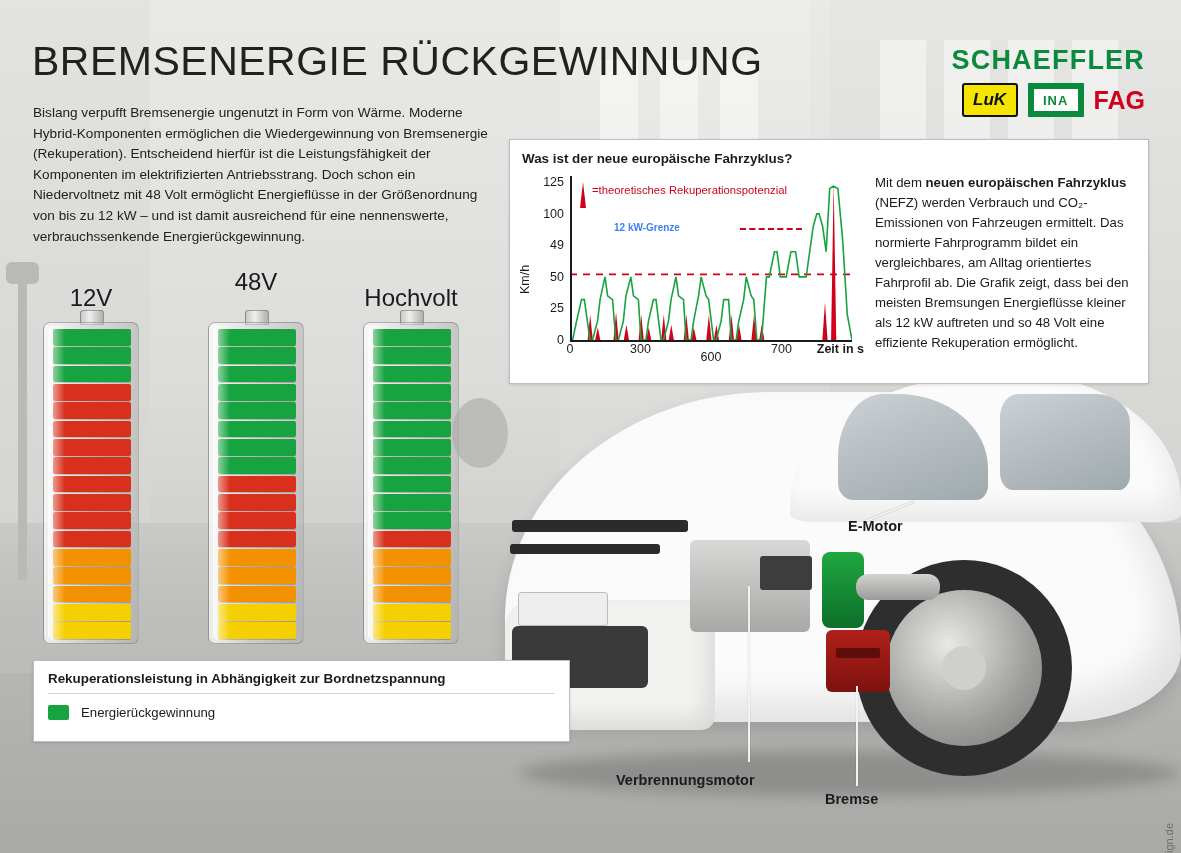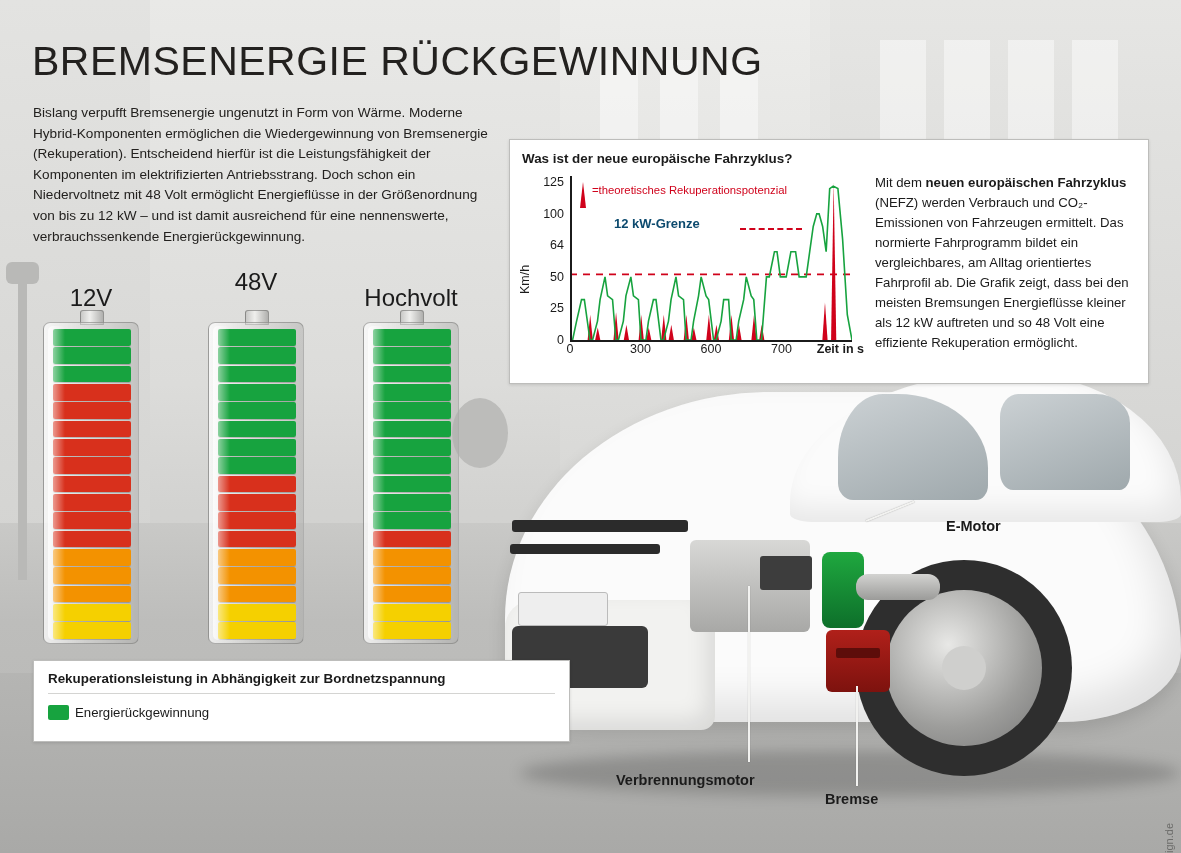--- a/index.html
+++ b/index.html
@@ -74,21 +74,21 @@
   .y-tick{position:absolute;right:4px;font-size:12.5px;color:#1b1b1b;transform:translateY(-50%);}
   .plot-area{position:absolute;left:48px;top:0;width:282px;height:164px;}
   .axis-line{position:absolute;background:#1b1b1b;}
   .x-ticks{position:absolute;left:48px;top:166px;width:282px;height:16px;}
   .x-tick{position:absolute;font-size:12.5px;color:#1b1b1b;transform:translateX(-50%);}
   .x-axis-title{position:absolute;right:-2px;top:166px;font-size:12.5px;font-weight:bold;color:#1b1b1b;}
   .legend-pot{
     position:absolute;left:70px;top:8px;font-size:11.3px;color:#d0021b;white-space:nowrap;
   }
   .legend-limit{
-    position:absolute;left:92px;top:40px;font-size:13px;font-weight:bold;color:#0c4a6e;white-space:nowrap;
+    position:absolute;left:92px;top:46px;font-size:10px;font-weight:bold;color:#3b82f6;white-space:nowrap;
   }
   .limit-dash{position:absolute;left:218px;top:52px;width:62px;height:0;border-top:2px dashed #d0021b;}
   .chart-right{
     width:279px;padding:33px 16px 10px 6px;box-sizing:border-box;
     font-size:13.2px;line-height:20px;color:#1b1b1b;
   }
 
   
   .batt-label{
     position:absolute;font-size:24px;color:#1b1b1b;text-align:center;width:140px;
@@ -113,21 +113,21 @@
 
   
   .legend-panel{
     position:absolute;left:33px;top:660px;width:537px;
     background:#fff;border:1px solid #bdbdbb;box-shadow:0 1px 3px rgba(0,0,0,.12);
     box-sizing:border-box;padding:10px 14px 14px 14px;
   }
   .legend-title{font-size:13.4px;font-weight:bold;color:#1b1b1b;padding-bottom:7px;border-bottom:1px solid #d4d4d2;}
   .legend-text{font-size:13.2px;line-height:19.6px;color:#1b1b1b;margin-top:8px;}
   .legend-items{margin-top:11px;}
-  .legend-row{display:flex;align-items:center;gap:6px;margin-bottom:7px;}
+  .legend-row{display:flex;align-items:center;gap:12px;margin-bottom:7px;}
   .legend-sw{width:21px;height:15px;border-radius:2px;flex:none;}
   .legend-lab{font-size:13.2px;color:#1b1b1b;}
 
   
   .callout{position:absolute;font-size:14.5px;font-weight:bold;color:#1b1b1b;}
   .lead{position:absolute;background:#f2f2f0;box-shadow:0 0 1px rgba(0,0,0,.35);}
 
   
   .car-body{
     position:absolute;background:#fbfbfb;border-radius:40% 46% 18% 14%/70% 80% 22% 18%;
@@ -206,41 +206,49 @@
   <div class="engine-part" style="left:822px;top:552px;width:42px;height:76px;background:linear-gradient(180deg,#1fa83f,#0d6f2a);border-radius:8px;"></div>
   <div class="engine-part" style="left:856px;top:574px;width:84px;height:26px;background:linear-gradient(180deg,#d3d3d1,#9b9b99);border-radius:12px;"></div>
   <div class="engine-part" style="left:826px;top:630px;width:64px;height:62px;background:linear-gradient(180deg,#b0201a,#7d120e);"></div>
   <div class="engine-part" style="left:836px;top:648px;width:44px;height:10px;background:#5d0d0a;border-radius:2px;"></div>
 </div>
 
 <div class="lead" style="left:866px;top:520px;width:52px;height:2px;transform:rotate(-22deg);transform-origin:left center;"></div>
 <div class="lead" style="left:748px;top:586px;width:2px;height:176px;"></div>
 <div class="lead" style="left:856px;top:686px;width:2px;height:100px;"></div>
 
-<div class="callout" style="left:946px;top:518px;">E-Motor</div>
+<div class="callout" style="left:848px;top:518px;">E-Motor</div>
 <div class="callout" style="left:616px;top:772px;">Verbrennungsmotor</div>
 <div class="callout" style="left:825px;top:791px;">Bremse</div>
 
 <div class="title">BREMSENERGIE RÜCKGEWINNUNG</div>
 <div class="intro">Bislang verpufft Bremsenergie ungenutzt in Form von Wärme. Moderne Hybrid-Komponenten ermöglichen die Wiedergewinnung von Bremsenergie (Rekuperation). Entscheidend hierfür ist die Leistungsfähigkeit der Komponenten im elektrifizierten Antriebsstrang. Doch schon ein Niedervoltnetz mit 48 Volt ermöglicht Energieflüsse in der Größenordnung von bis zu 12 kW – und ist damit ausreichend für eine nennenswerte, verbrauchssenkende Energierückgewinnung.</div>
 
 <div class="schaeffler">
+  <div class="schaeffler-word">SCHAEFFLER</div>
+  <div class="brand-row">
+    <div class="luk">LuK</div>
+    <div class="ina">
+      <div class="ina-inner">INA</div>
+    </div>
+    <div class="fag">FAG</div>
+  </div>
 </div>
 
 <div class="chart-panel">
   <div class="chart-left">
     <div class="chart-q">Was ist der neue europäische Fahrzyklus?</div>
 
     <div class="plot-wrap">
       <div class="axis-y-label">Km/h</div>
       <div class="y-ticks">
           <div class="y-tick" style="top: 164px;">0</div>
           <div class="y-tick" style="top: 132.462px;">25</div>
           <div class="y-tick" style="top: 100.923px;">50</div>
-          <div class="y-tick" style="top: 69.3846px;">64</div>
+          <div class="y-tick" style="top: 69.3846px;">49</div>
           <div class="y-tick" style="top: 37.8462px;">100</div>
           <div class="y-tick" style="top: 6.30769px;">125</div>
         </div>
       <div class="plot-area">
         <svg id="chart-svg" width="282" height="164" viewBox="0 0 282 164">
             <line x1="0" x2="282" y1="98.39999999999999" y2="98.39999999999999" stroke="#d0021b" stroke-width="1.6" stroke-dasharray="7 6"></line>
             <polygon points="20.21,138.76923076923077 22.810000000000002,164 17.61,164" fill="#d0021b"></polygon>
             <polygon points="27.729999999999997,151.3846153846154 30.33,164 25.129999999999995,164" fill="#d0021b"></polygon>
             <polygon points="46.06,136.24615384615385 48.660000000000004,164 43.46,164" fill="#d0021b"></polygon>
             <polygon points="56.400000000000006,148.86153846153846 59.00000000000001,164 53.800000000000004,164" fill="#d0021b"></polygon>
@@ -259,21 +267,21 @@
             <polygon points="254.975,126.15384615384616 257.575,164 252.375,164" fill="#d0021b"></polygon>
             <polygon points="263.67,6.307692307692292 266.27000000000004,164 261.07,164" fill="#d0021b"></polygon>
             <path d="M0.00 164.00 L2.58 164.00 L6.58 145.08 L11.52 123.63 L14.34 123.63 L19.97 164.00 L22.56 164.00 L27.50 145.08 L30.08 123.63 L35.02 100.92 L37.60 119.85 L42.54 123.63 L45.83 164.00 L48.41 164.00 L53.35 145.08 L55.93 119.85 L60.86 100.92 L63.45 119.85 L68.39 123.63 L70.97 164.00 L75.91 164.00 L78.49 145.08 L83.42 123.63 L86.01 123.63 L90.95 164.00 L93.53 164.00 L98.47 145.08 L101.05 123.63 L105.98 100.92 L108.57 119.85 L113.51 123.63 L116.09 164.00 L121.02 164.00 L123.61 145.08 L128.54 119.85 L131.13 100.92 L136.06 119.85 L138.65 123.63 L143.59 164.00 L146.17 164.00 L151.11 145.08 L153.69 123.63 L158.63 123.63 L161.21 164.00 L166.14 164.00 L168.73 145.08 L173.66 123.63 L176.25 100.92 L181.19 119.85 L183.77 123.63 L186.82 164.00 L191.53 164.00 L196.46 100.92 L199.28 100.92 L204.45 75.69 L207.03 75.69 L210.33 100.92 L216.20 100.92 L220.90 75.69 L225.60 75.69 L229.13 100.92 L232.65 100.92 L236.18 100.92 L239.70 75.69 L243.23 50.46 L246.75 37.85 L249.10 37.85 L252.63 50.46 L256.15 75.69 L259.68 12.62 L263.20 10.09 L267.90 12.62 L272.60 63.08 L277.30 138.77 L282.00 164.00 " fill="none" stroke="#17a33f" stroke-width="1.6"></path>
           </svg>
       </div>
       <div class="axis-line" style="left:48px;top:164px;width:282px;height:1.5px;"></div>
       <div class="axis-line" style="left:48px;top:0;width:1.5px;height:165px;"></div>
       <div class="x-ticks">
           <div class="x-tick" style="left: 0px;">0</div>
           <div class="x-tick" style="left: 70.5px;">300</div>
-          <div class="x-tick" style="left: 141px;">600</div>
+          <div class="x-tick" style="left: 141px; margin-top: 8px;">600</div>
           <div class="x-tick" style="left: 211.5px;">700</div>
         </div>
       <div class="x-axis-title">Zeit in s</div>
       <div class="legend-pot">=theoretisches Rekuperationspotenzial</div>
       <div class="legend-limit">12 kW-Grenze</div>
       <div class="limit-dash"></div>
       <svg width="10" height="26" viewBox="0 0 10 26" style="position:absolute;left:56px;top:6px;">
         <polygon points="5,0 8,26 2,26" fill="#d0021b"></polygon>
       </svg>
     </div>

